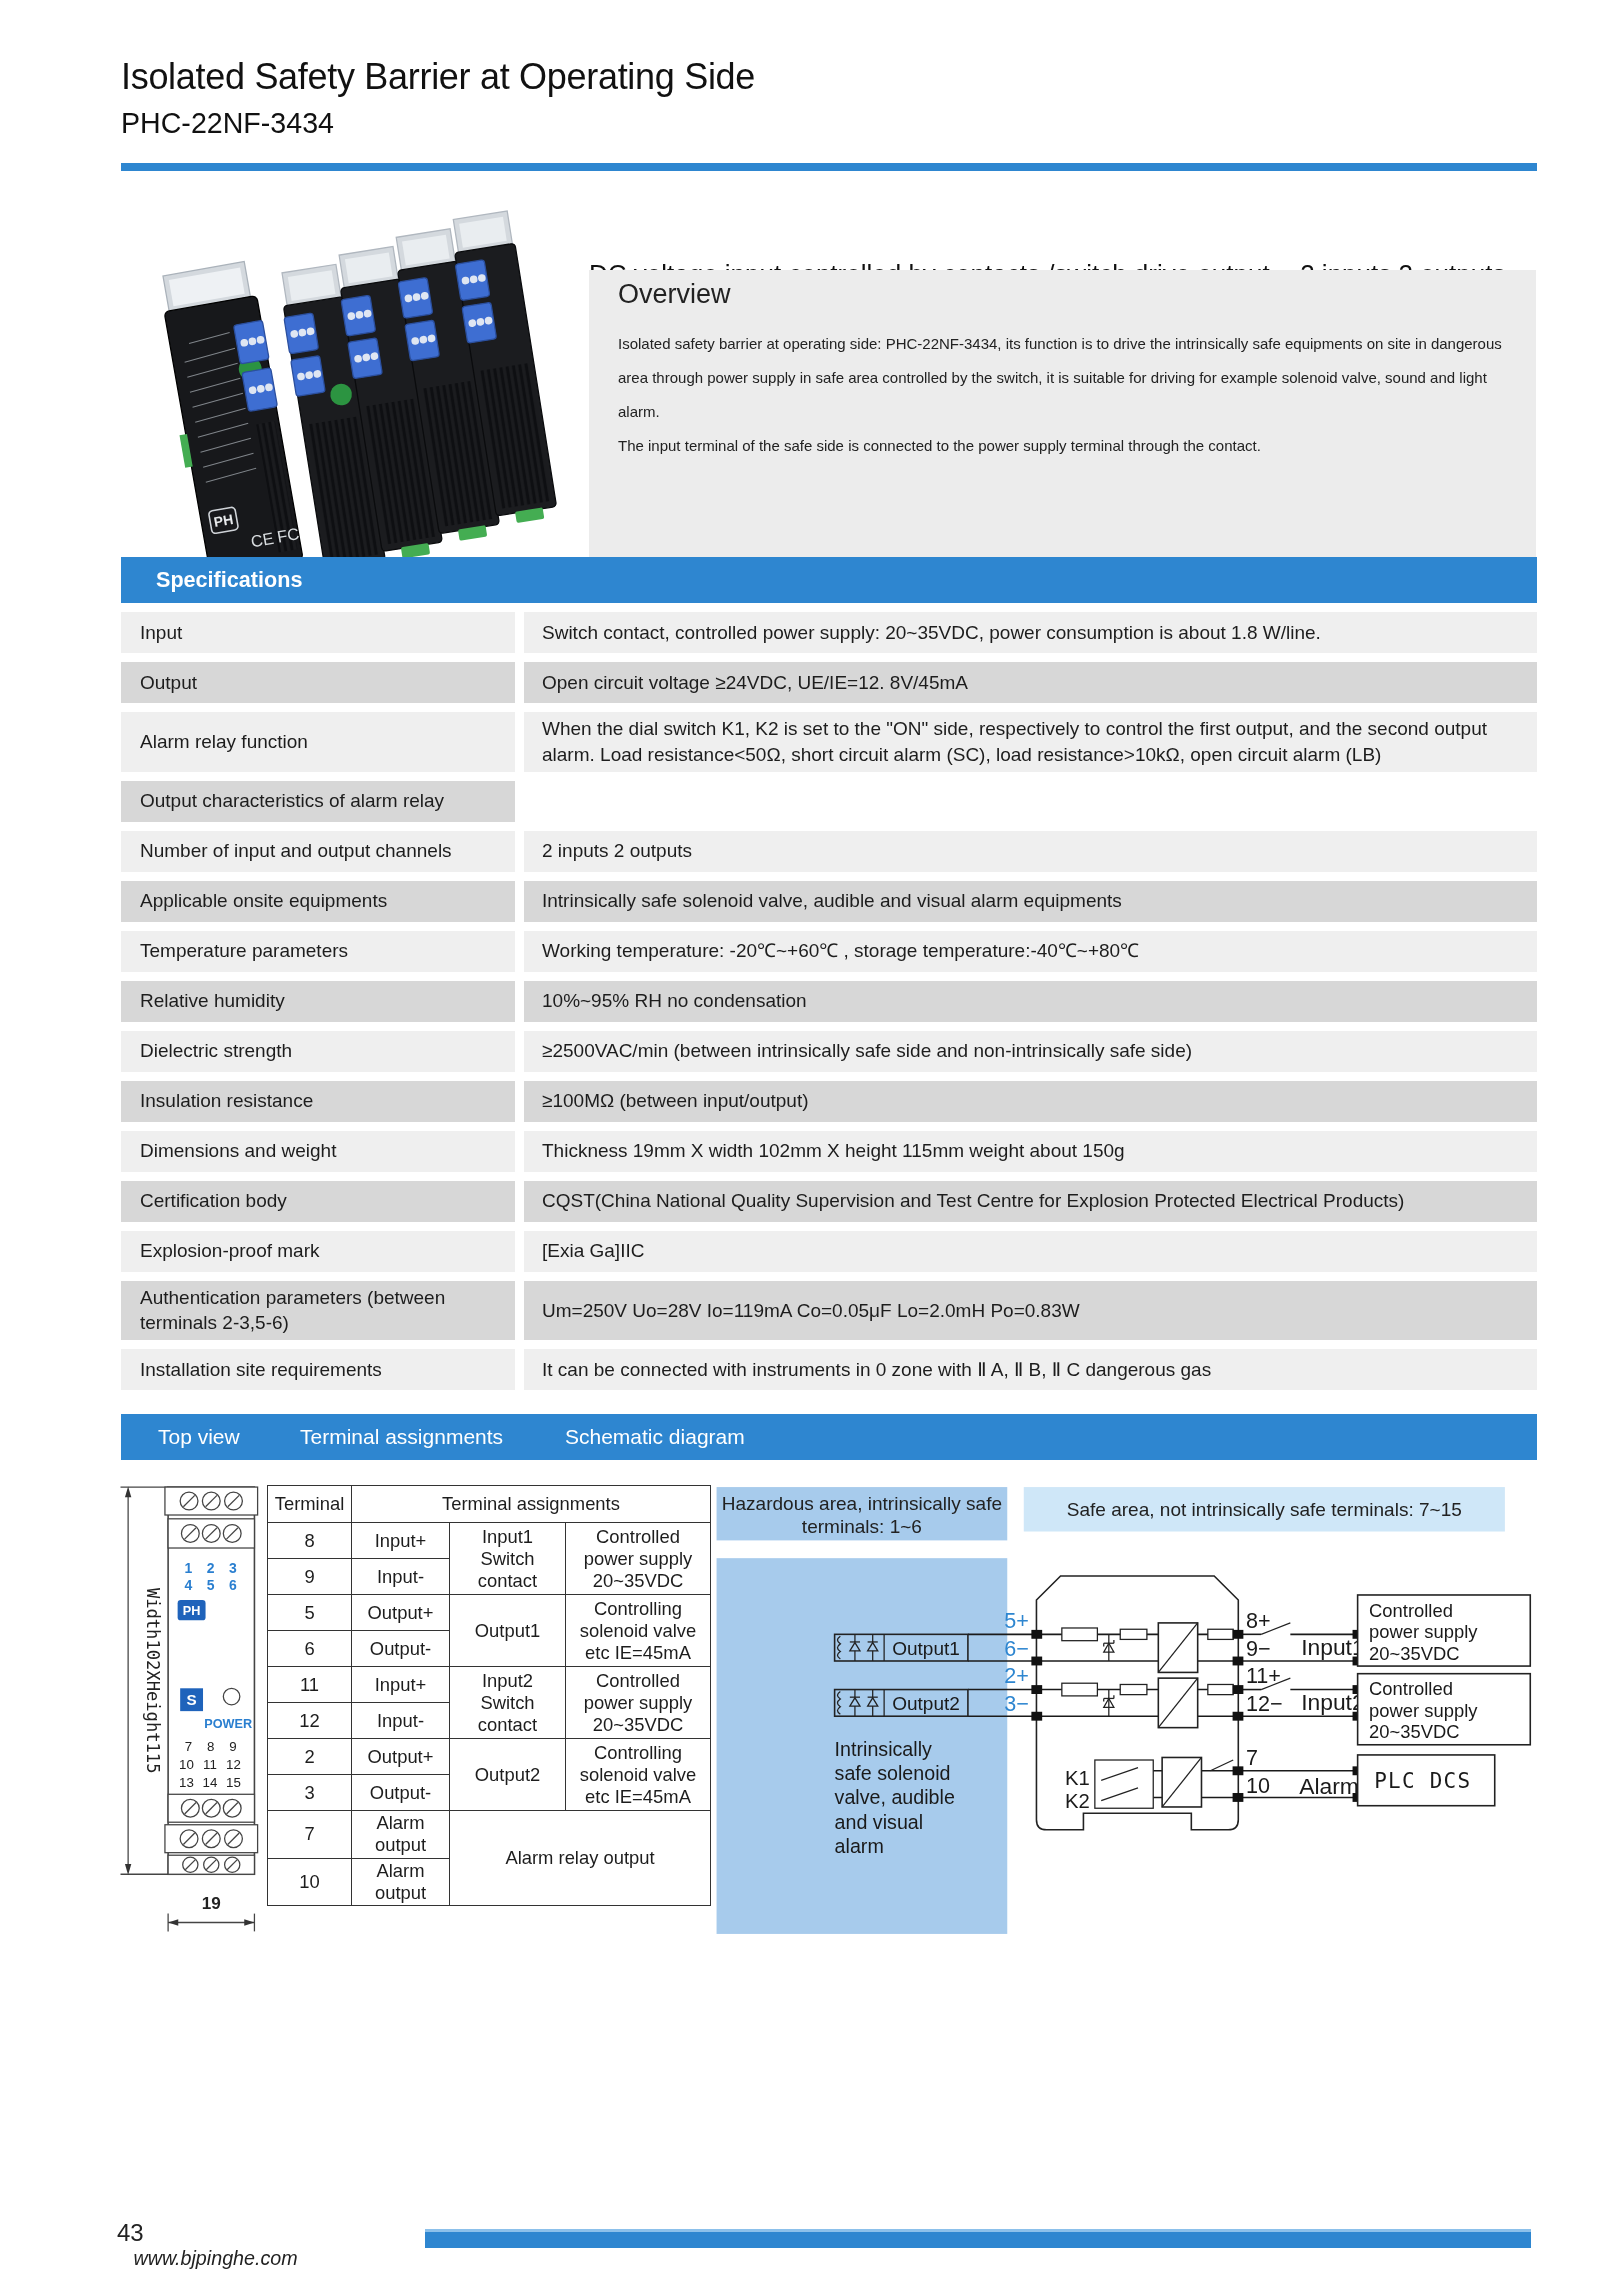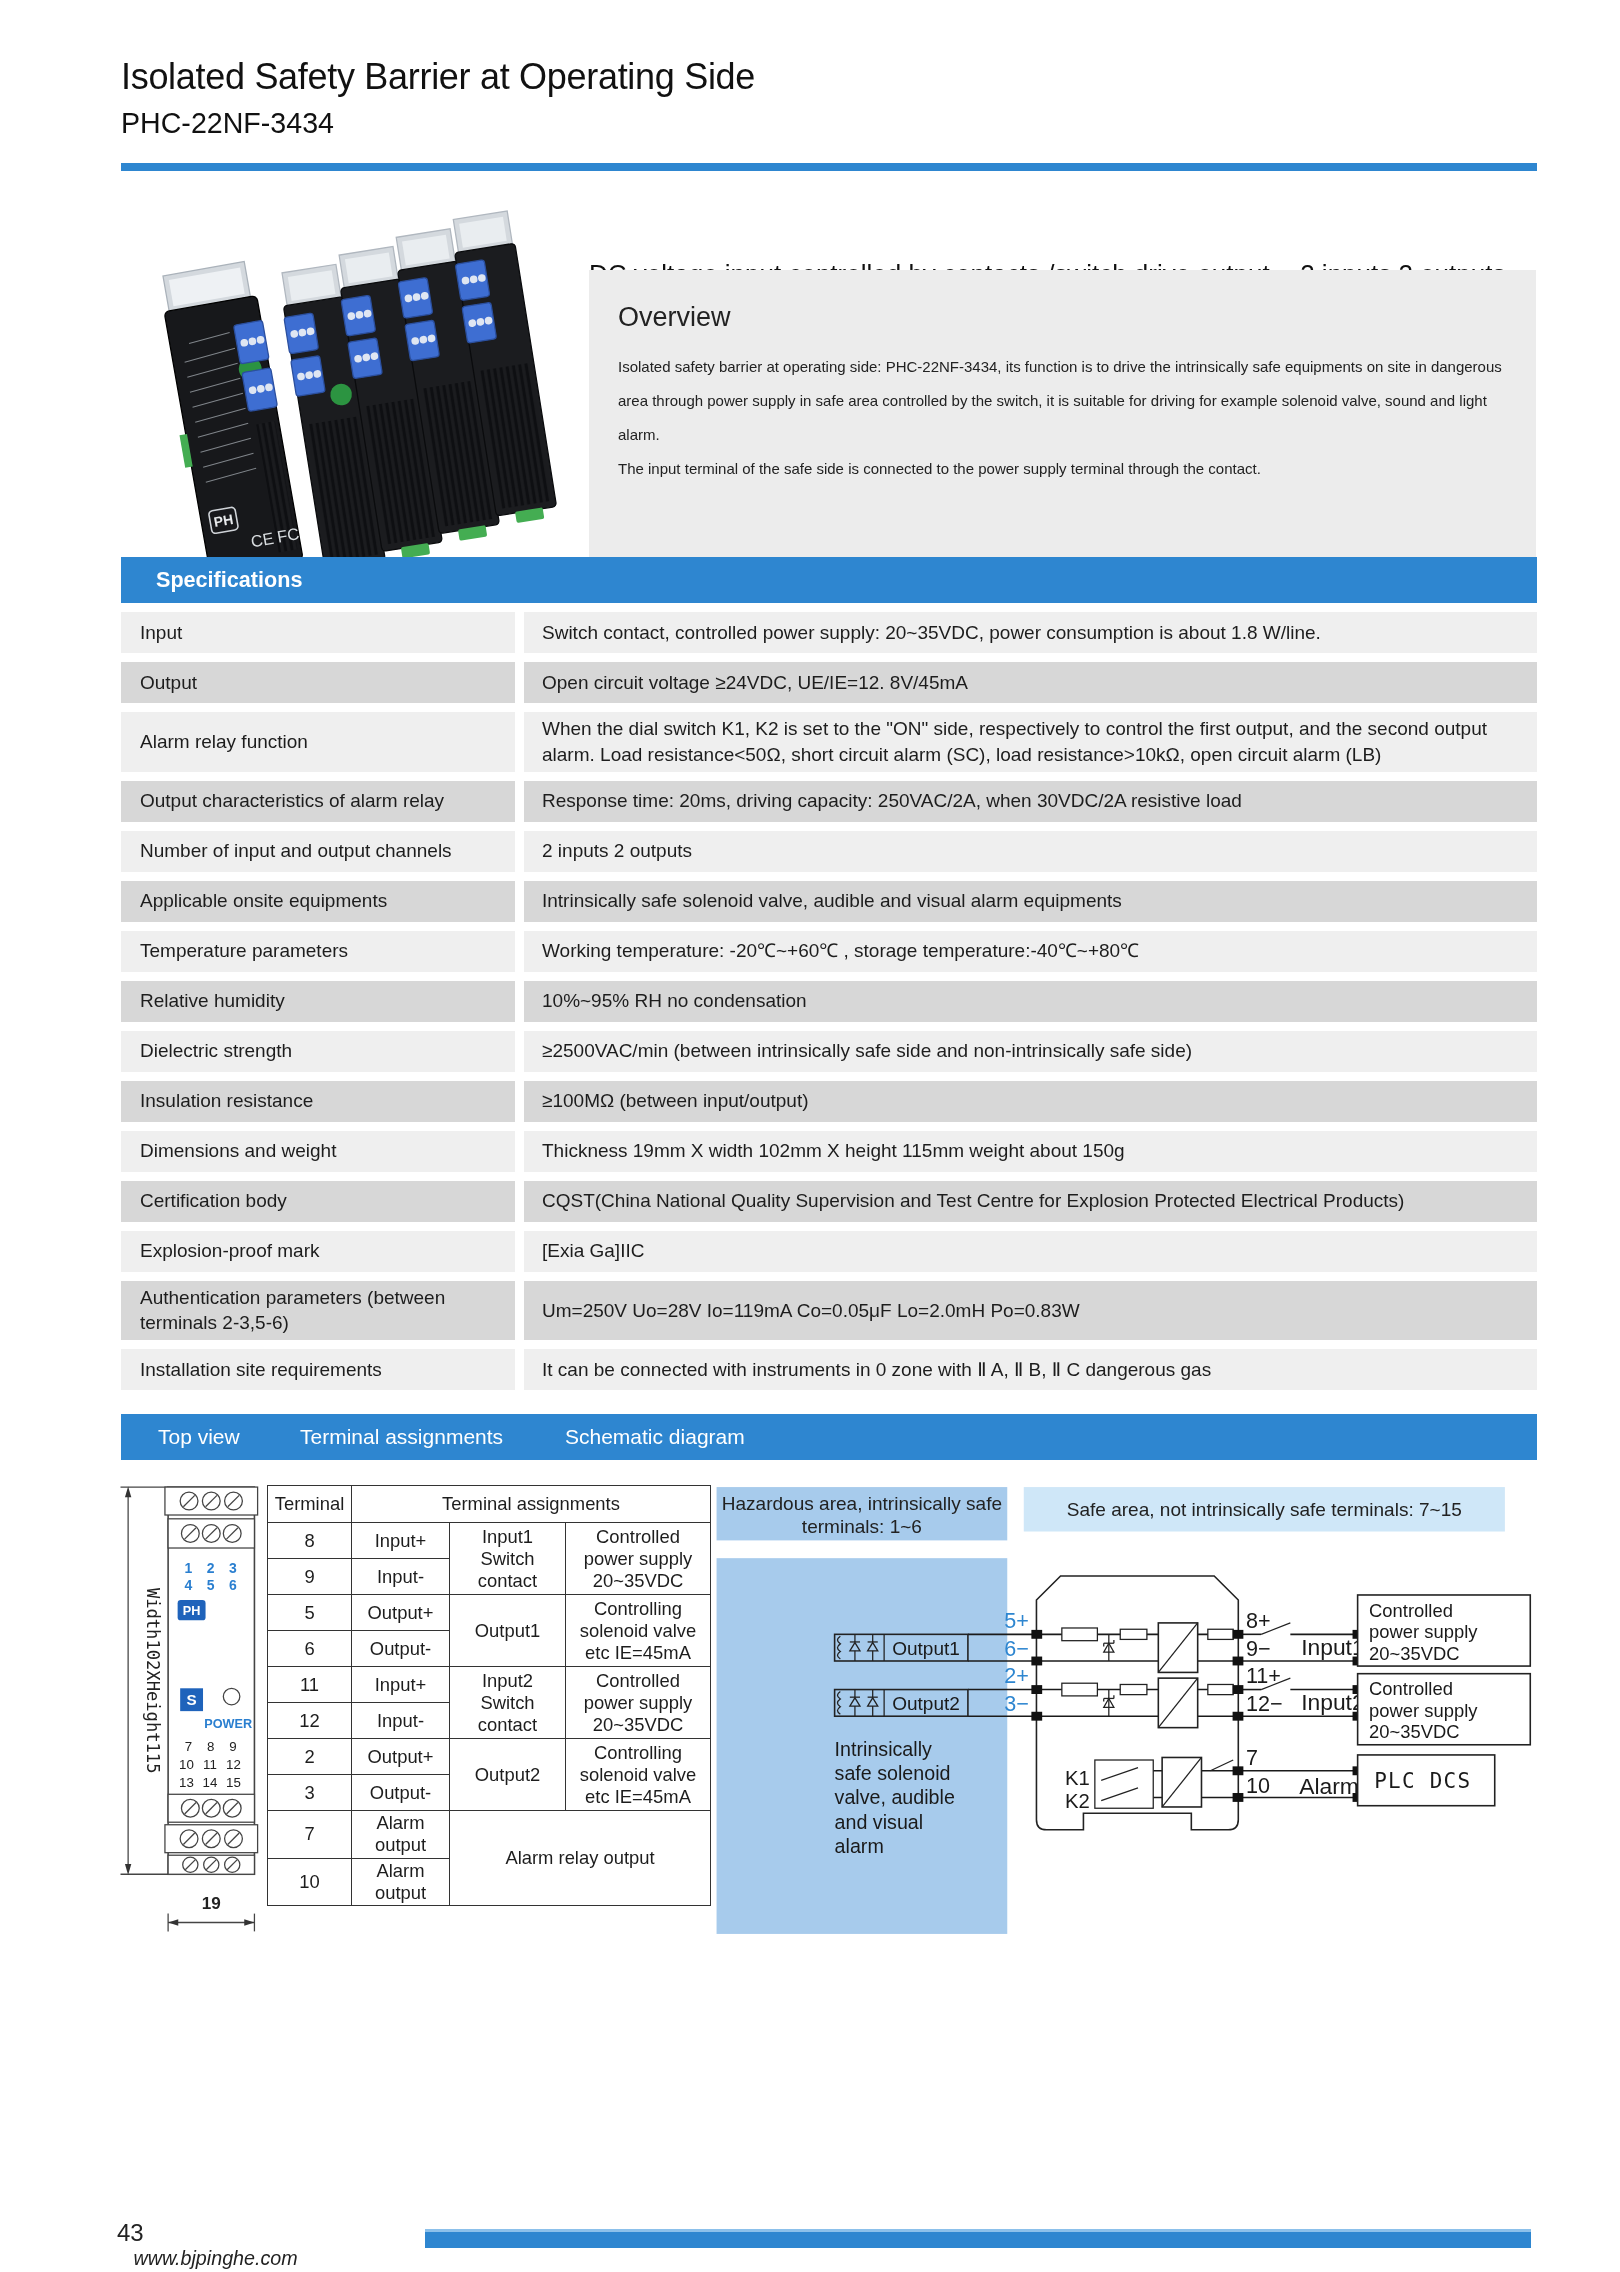--- a/index.html
+++ b/index.html
@@ -9,21 +9,21 @@
 
   
   .h1{position:absolute;left:121px;top:56px;font-size:36px;font-weight:500;letter-spacing:-0.3px;color:#111;}
   .h2{position:absolute;left:121px;top:107px;font-size:28.6px;font-weight:400;color:#111;}
   .rule{position:absolute;left:121px;top:163px;width:1416px;height:7.6px;background:#2e86d0;}
 
   
   .photo{position:absolute;left:117px;top:209px;width:454px;height:354px;}
   .headline{position:absolute;left:589px;top:216px;width:949px;font-size:26px;font-weight:500;color:#111;white-space:nowrap;margin-top:43px;}
   .headline .suffix{margin-left:30.5px;}
-  .overview{position:absolute;left:589px;top:270px;width:947px;height:291px;background:#ececec;padding:32px 29px;}
+  .overview{position:absolute;left:589px;top:270px;width:947px;height:291px;background:#ececec;padding:9px 29px;}
   .overview .ov-title{font-size:27px;color:#222;margin:0 0 16.5px 0;font-weight:400;}
   .overview p{font-size:15px;line-height:34px;margin:0;color:#222;}
 
   
   .spec-bar{position:absolute;left:121px;top:557px;width:1416px;height:46px;background:#2e86d0;
             color:#fff;font-size:21.6px;font-weight:bold;line-height:46px;padding-left:35px;}
   .spec-table{position:absolute;left:121px;top:612px;width:1416px;}
   .spec-row{display:flex;margin-bottom:9px;}
   .spec-row .cell{min-height:41px;display:flex;align-items:center;font-size:19px;line-height:25.4px;color:#1d1d1d;}
   .spec-label{width:394px;flex:0 0 394px;padding:4.4px 25.4px 4.4px 19px;margin-right:9px;}
@@ -193,21 +193,20 @@
     <div class="spec-row">
         <div class="cell spec-label">Output</div>
         <div class="cell spec-value">Open circuit voltage ≥24VDC, UE/IE=12. 8V/45mA</div>
       </div>
     <div class="spec-row">
         <div class="cell spec-label">Alarm relay function</div>
         <div class="cell spec-value">When the dial switch K1, K2 is set to the "ON" side, respectively to  control the first output, and the second output alarm. Load resistance&lt;50Ω, short circuit alarm (SC), load resistance&gt;10kΩ, open circuit alarm (LB)</div>
       </div>
     <div class="spec-row">
         <div class="cell spec-label">Output characteristics of alarm relay</div>
-        <div class="cell spec-value">Response time: 20ms, driving capacity: 250VAC/2A, when 30VDC/2A resistive load</div>
       </div>
     <div class="spec-row">
         <div class="cell spec-label">Number of input and output channels</div>
         <div class="cell spec-value">2 inputs 2 outputs</div>
       </div>
     <div class="spec-row">
         <div class="cell spec-label">Applicable onsite equipments</div>
         <div class="cell spec-value">Intrinsically safe solenoid valve, audible and visual alarm equipments</div>
       </div>
     <div class="spec-row">

